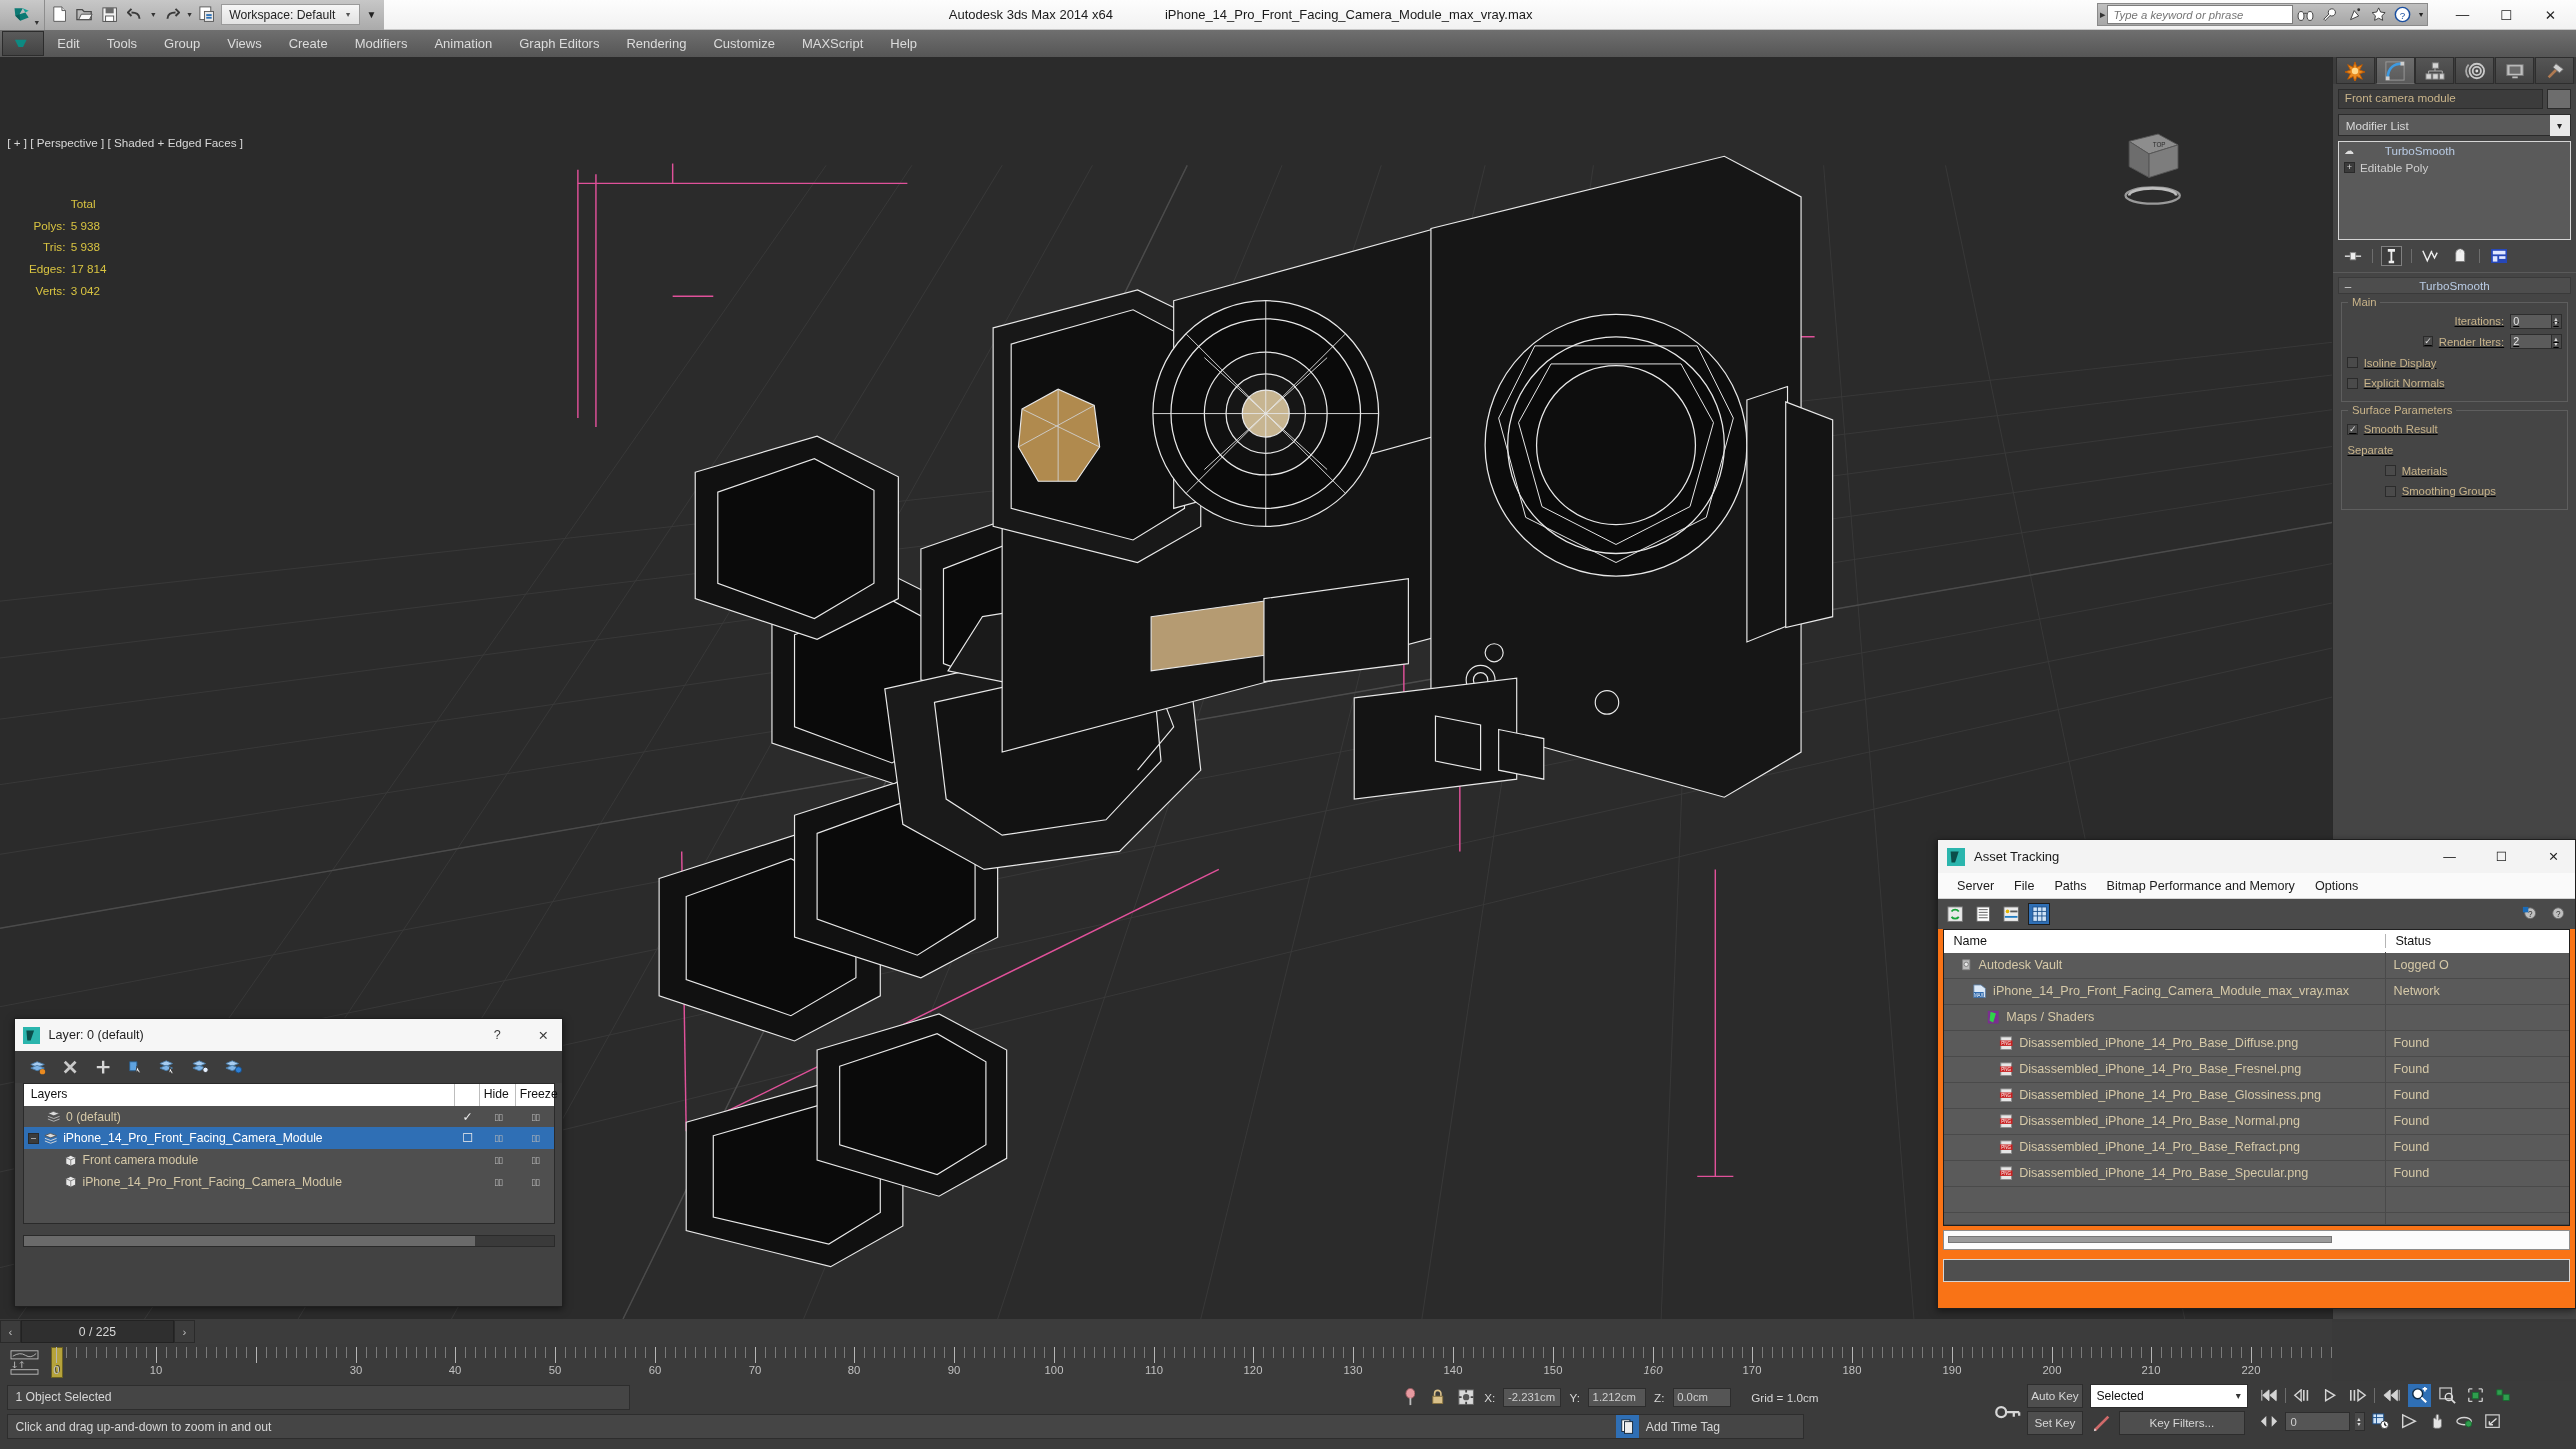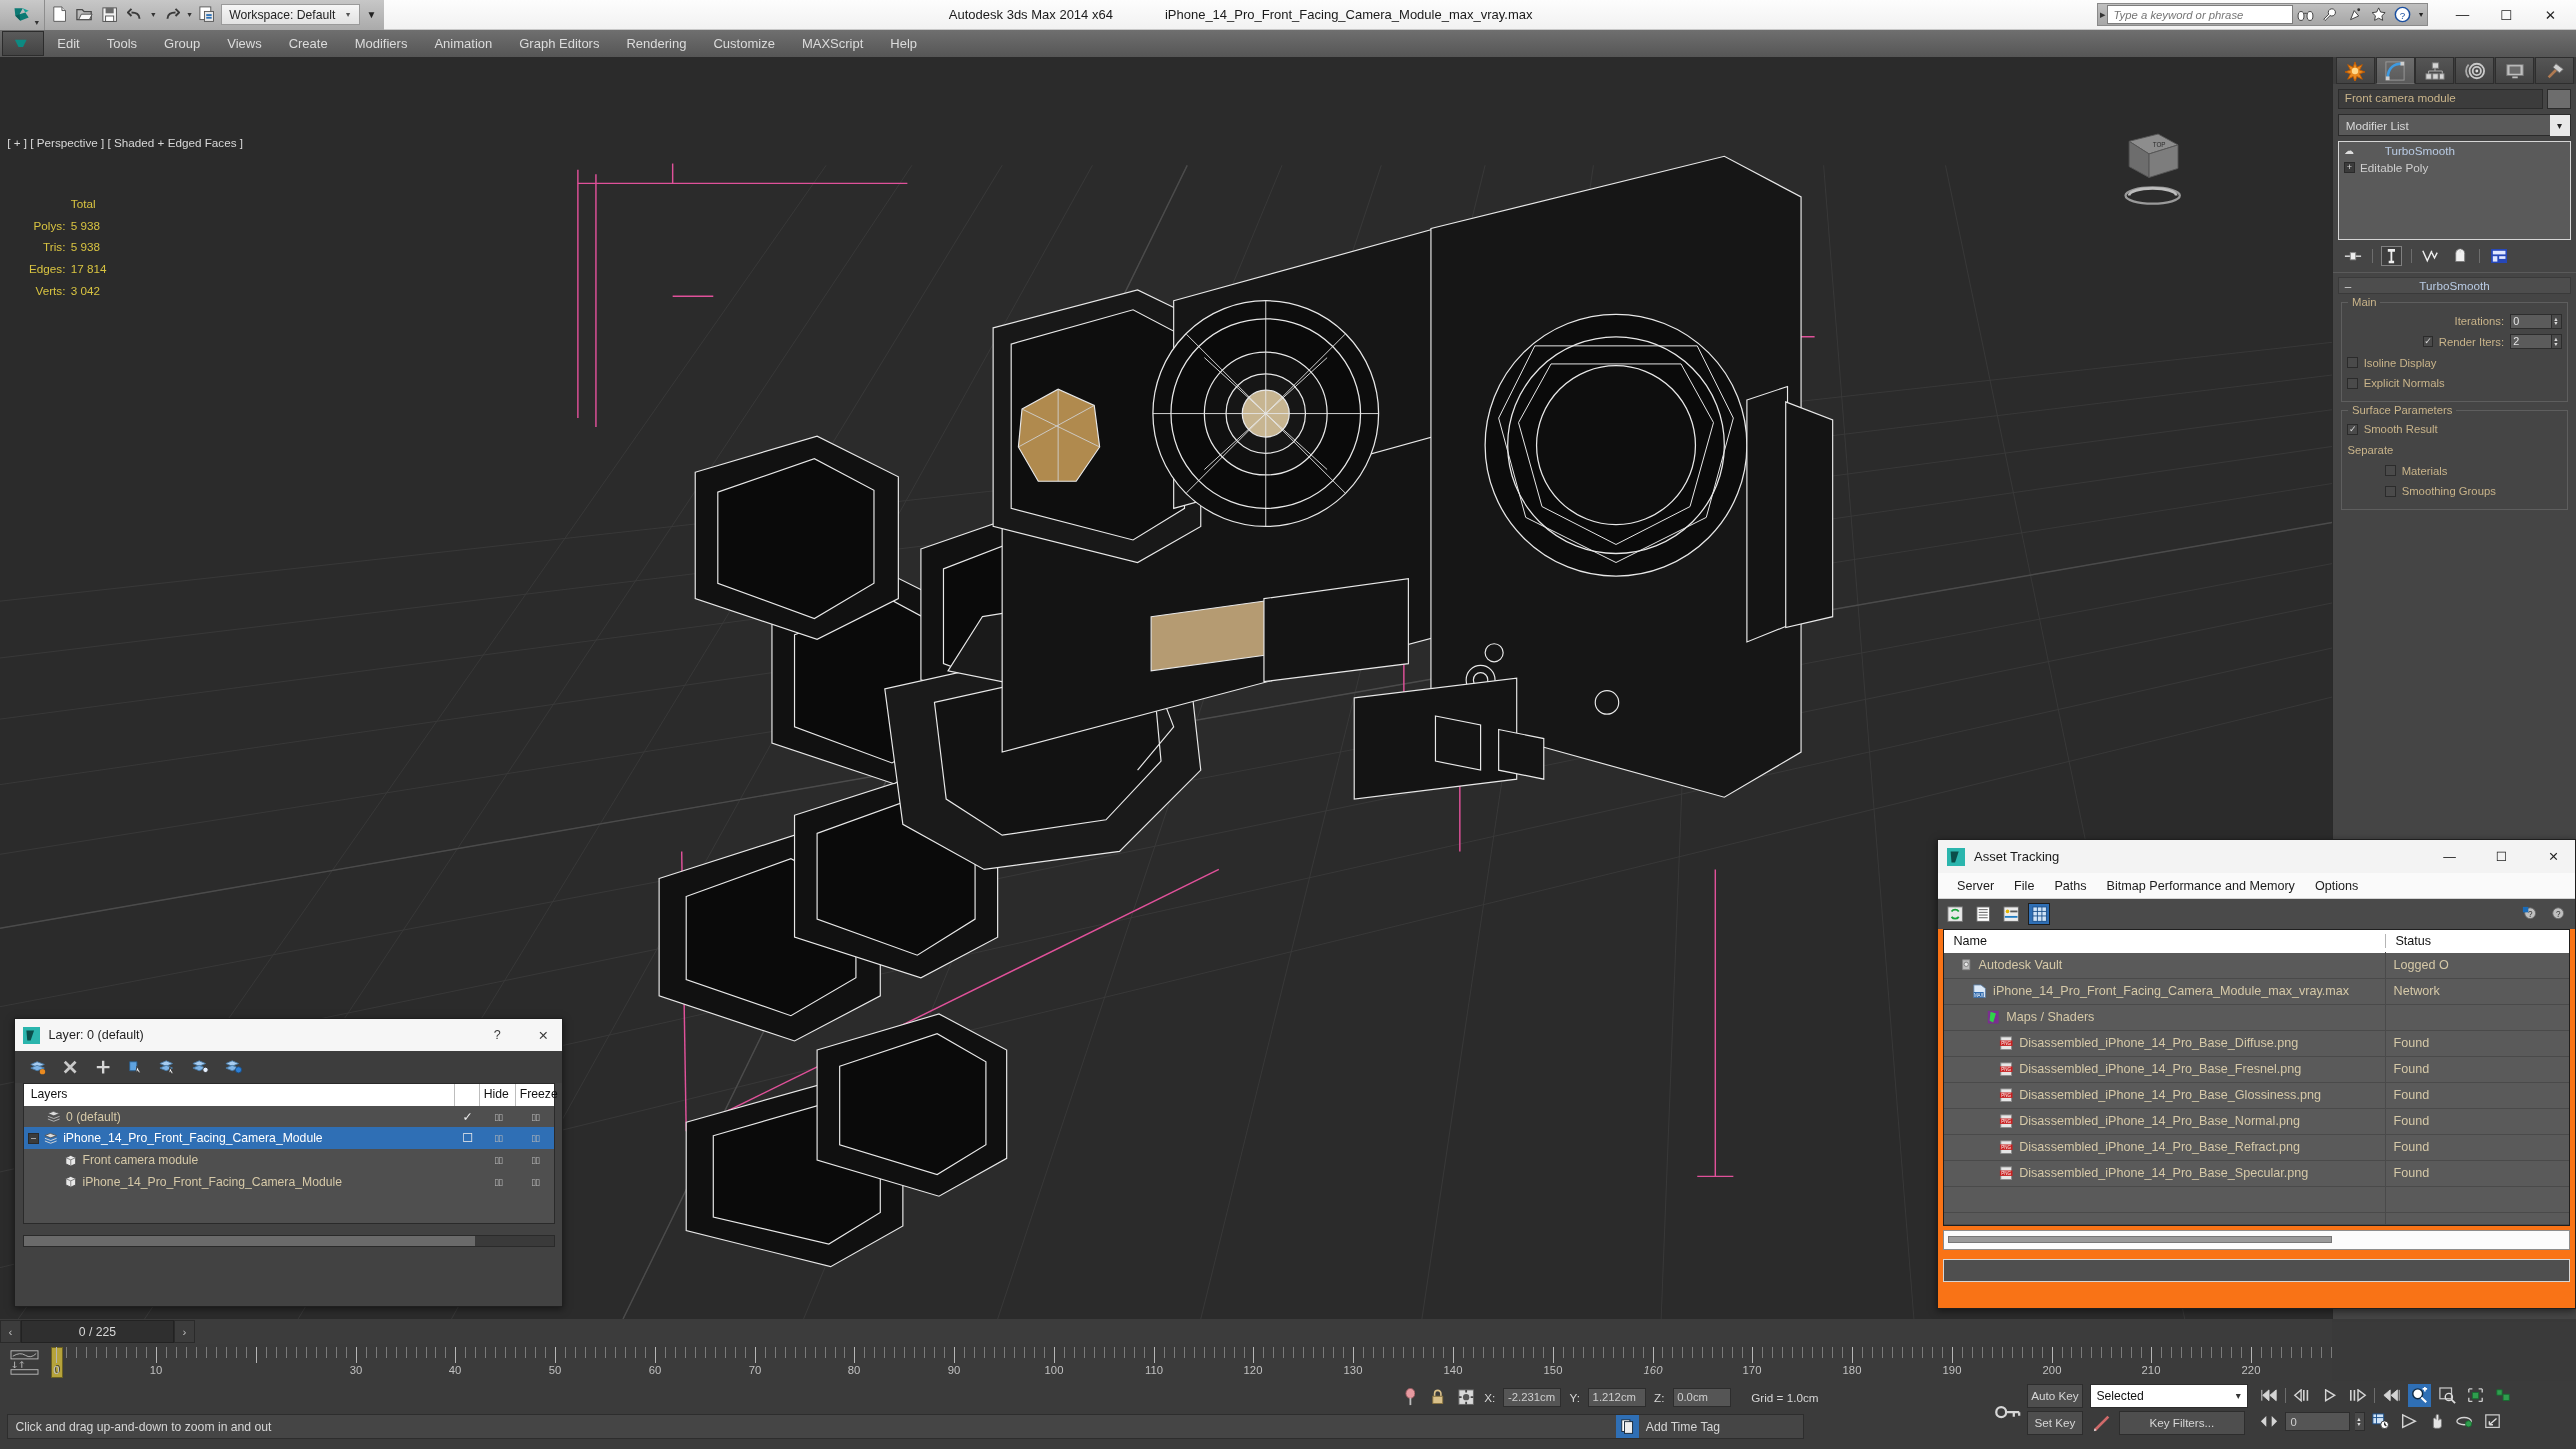--- a/index.html
+++ b/index.html
@@ -85,21 +85,21 @@
   .sbicon { width:21.7px; height:20px; display:flex; align-items:center; justify-content:center;
     color:#ddd; font-size:11.7px; }
   .sbicon.boxed { border:0.9px solid #808080; background:#3d3d3d; }
   .sep-v { width:0.9px; height:14.4px; background:#6d6d6d; }
   .cp-divider { height:1.8px; background:#2b2b2b; margin:0 0 3.6px 0; border-top:0.9px solid #5a5a5a; }
   .rollup { margin:1.8px 5.4px 0 5.4px; }
   .rollup-hd { height:17px; background:#4d4d4d; border:0.9px solid #3a3a3a;
     display:flex; align-items:center; justify-content:center; position:relative;
     color:#b9cbe4; font-size:11.7px; }
   .rollup-hd .mn { position:absolute; left:5.4px; color:#ddd; }
-  .grp { border:0.9px solid #5e5e5e; margin:8.1px 2.7px 3.6px 2.7px; padding:9px 5.4px 6.3px 5.4px; position:relative; }
+  .grp { border:0.9px solid #5e5e5e; margin:8.1px 2.7px 3.6px 2.7px; padding:9px 5.4px 6.3px 5.4px; position:relative;text-decoration:underline; }
   .grp > .gl { position:absolute; top:-7.2px; left:6.3px; background:#454545; padding:0 3.6px;
     font-size:11.3px; color:#c9b48a; }
   .frow { display:flex; align-items:center; gap:5.4px; height:18px; margin-bottom:2.7px; }
   .flabel { font-size:11.3px; color:#c9b48a; }
   .spin { display:flex; align-items:center; }
   .spinbox { width:42px; height:15.3px; background:#5b5b5b; border:0.9px solid #2d2d2d;
     color:#e6e6e6; font-size:10.8px; padding-left:2.7px; line-height:13.5px; }
   .spinar { width:10px; height:15.3px; background:#4a4a4a; border:0.9px solid #2d2d2d; border-left:none;
     display:flex; flex-direction:column; align-items:center; justify-content:center; color:#ddd;
     font-size:5.4px; line-height:4.5px; }
@@ -1318,20 +1318,21 @@
       <div class="tklabel" style="left: 1701px;">170</div>
       <div class="tklabel" style="left: 1801px;">180</div>
       <div class="tklabel" style="left: 1901px;">190</div>
       <div class="tklabel" style="left: 2001px;">200</div>
       <div class="tklabel" style="left: 2100px;">210</div>
       <div class="tklabel" style="left: 2200px;">220</div>
     </div>
 </div>
 
 <div id="statusarea">
+  <div class="st-row1">1 Object Selected</div>
   <div class="st-row2">Click and drag up-and-down to zoom in and out</div>
 
   <div class="coordgrp">
     <div class="cico">
       <svg width="10.8" height="18" viewBox="0 0 12 20">
           <ellipse cx="6" cy="6" rx="5" ry="5.5" fill="#e79aa0" stroke="#9a5a60"></ellipse>
           <path d="M6 11v8" stroke="#bdbdbd" stroke-width="2"></path>
         </svg>
     </div>
     <div class="cico">

